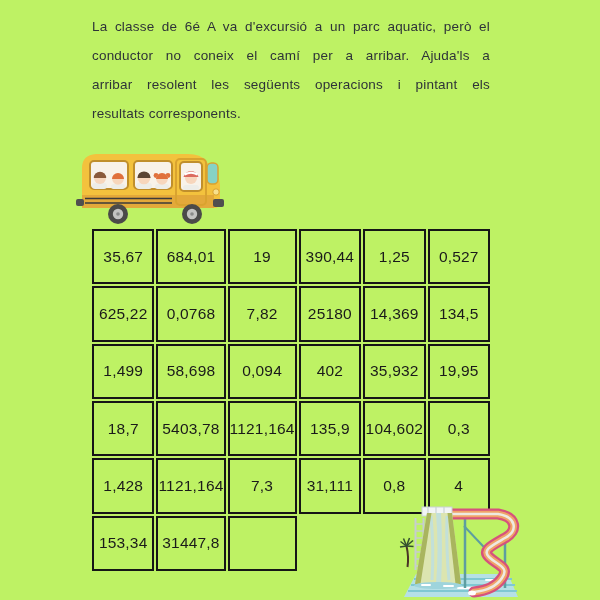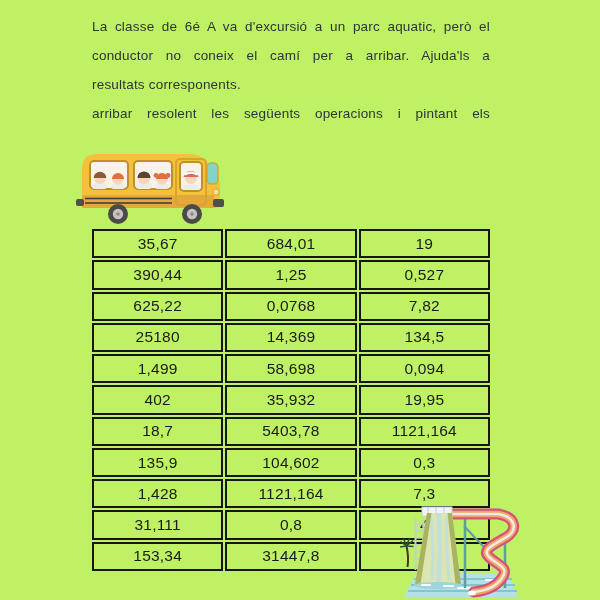--- a/index.html
+++ b/index.html
@@ -9,21 +9,21 @@
   }
   
   .instructions{
     position:absolute;left:92px;top:12px;width:398px;
     font-size:13.5px;line-height:29px;color:#2e3338;letter-spacing:.2px;
   }
   .instr-line.just{text-align:justify;text-align-last:justify;}
   
   .grid{
     position:absolute;left:92px;top:229px;width:398px;height:342px;
-    display:grid;grid-template-columns:repeat(3,1fr);grid-auto-rows:1fr;gap:2px;
+    display:grid;grid-template-columns:repeat(6,1fr);grid-auto-rows:1fr;gap:2px;
     box-sizing:border-box;
   }
   .cell{
     border:2.5px solid #161616;box-sizing:border-box;background:transparent;
     display:flex;align-items:center;justify-content:center;
     font-size:15.5px;color:#1a1a1a;letter-spacing:.2px;
   }
   .illus{position:absolute;}
   .bus{left:74px;top:148px;width:152px;height:80px;}
   .slides{left:398px;top:504px;width:125px;height:96px;}
@@ -31,22 +31,22 @@
   svg{display:block;width:100%;height:100%;}
 </style>
 </head>
 <body>
 
 <div class="page">
 
   <div class="instructions">
     <div class="instr-line just">La classe de 6é A va d'excursió a un parc aquatic, però el</div>
     <div class="instr-line just">conductor no coneix el camí per a arribar. Ajuda'ls a</div>
+    <div class="instr-line just">arribar resolent les següents operacions i pintant els</div>
     <div class="instr-line">resultats corresponents.</div>
-    <div class="instr-line just">arribar resolent les següents operacions i pintant els</div>
   </div>
 
   <div class="illus bus">
     <svg viewBox="0 0 152 80">
 
       <path d="M8 60 L8 20 Q8 7 22 6 L114 6 Q127 6 132 13 L142 26 Q146 31 146 38 L146 54 Q146 60 140 60 Z" fill="#F3C23D"></path>
       <path d="M8 47 L140 47 L140 60 L8 60 Z" fill="#E3A93A"></path>
 
       <line x1="11" y1="50.5" x2="98" y2="50.5" stroke="#3b3b3b" stroke-width="1.6"></line>
       <line x1="11" y1="55" x2="98" y2="55" stroke="#3b3b3b" stroke-width="1.6"></line>

